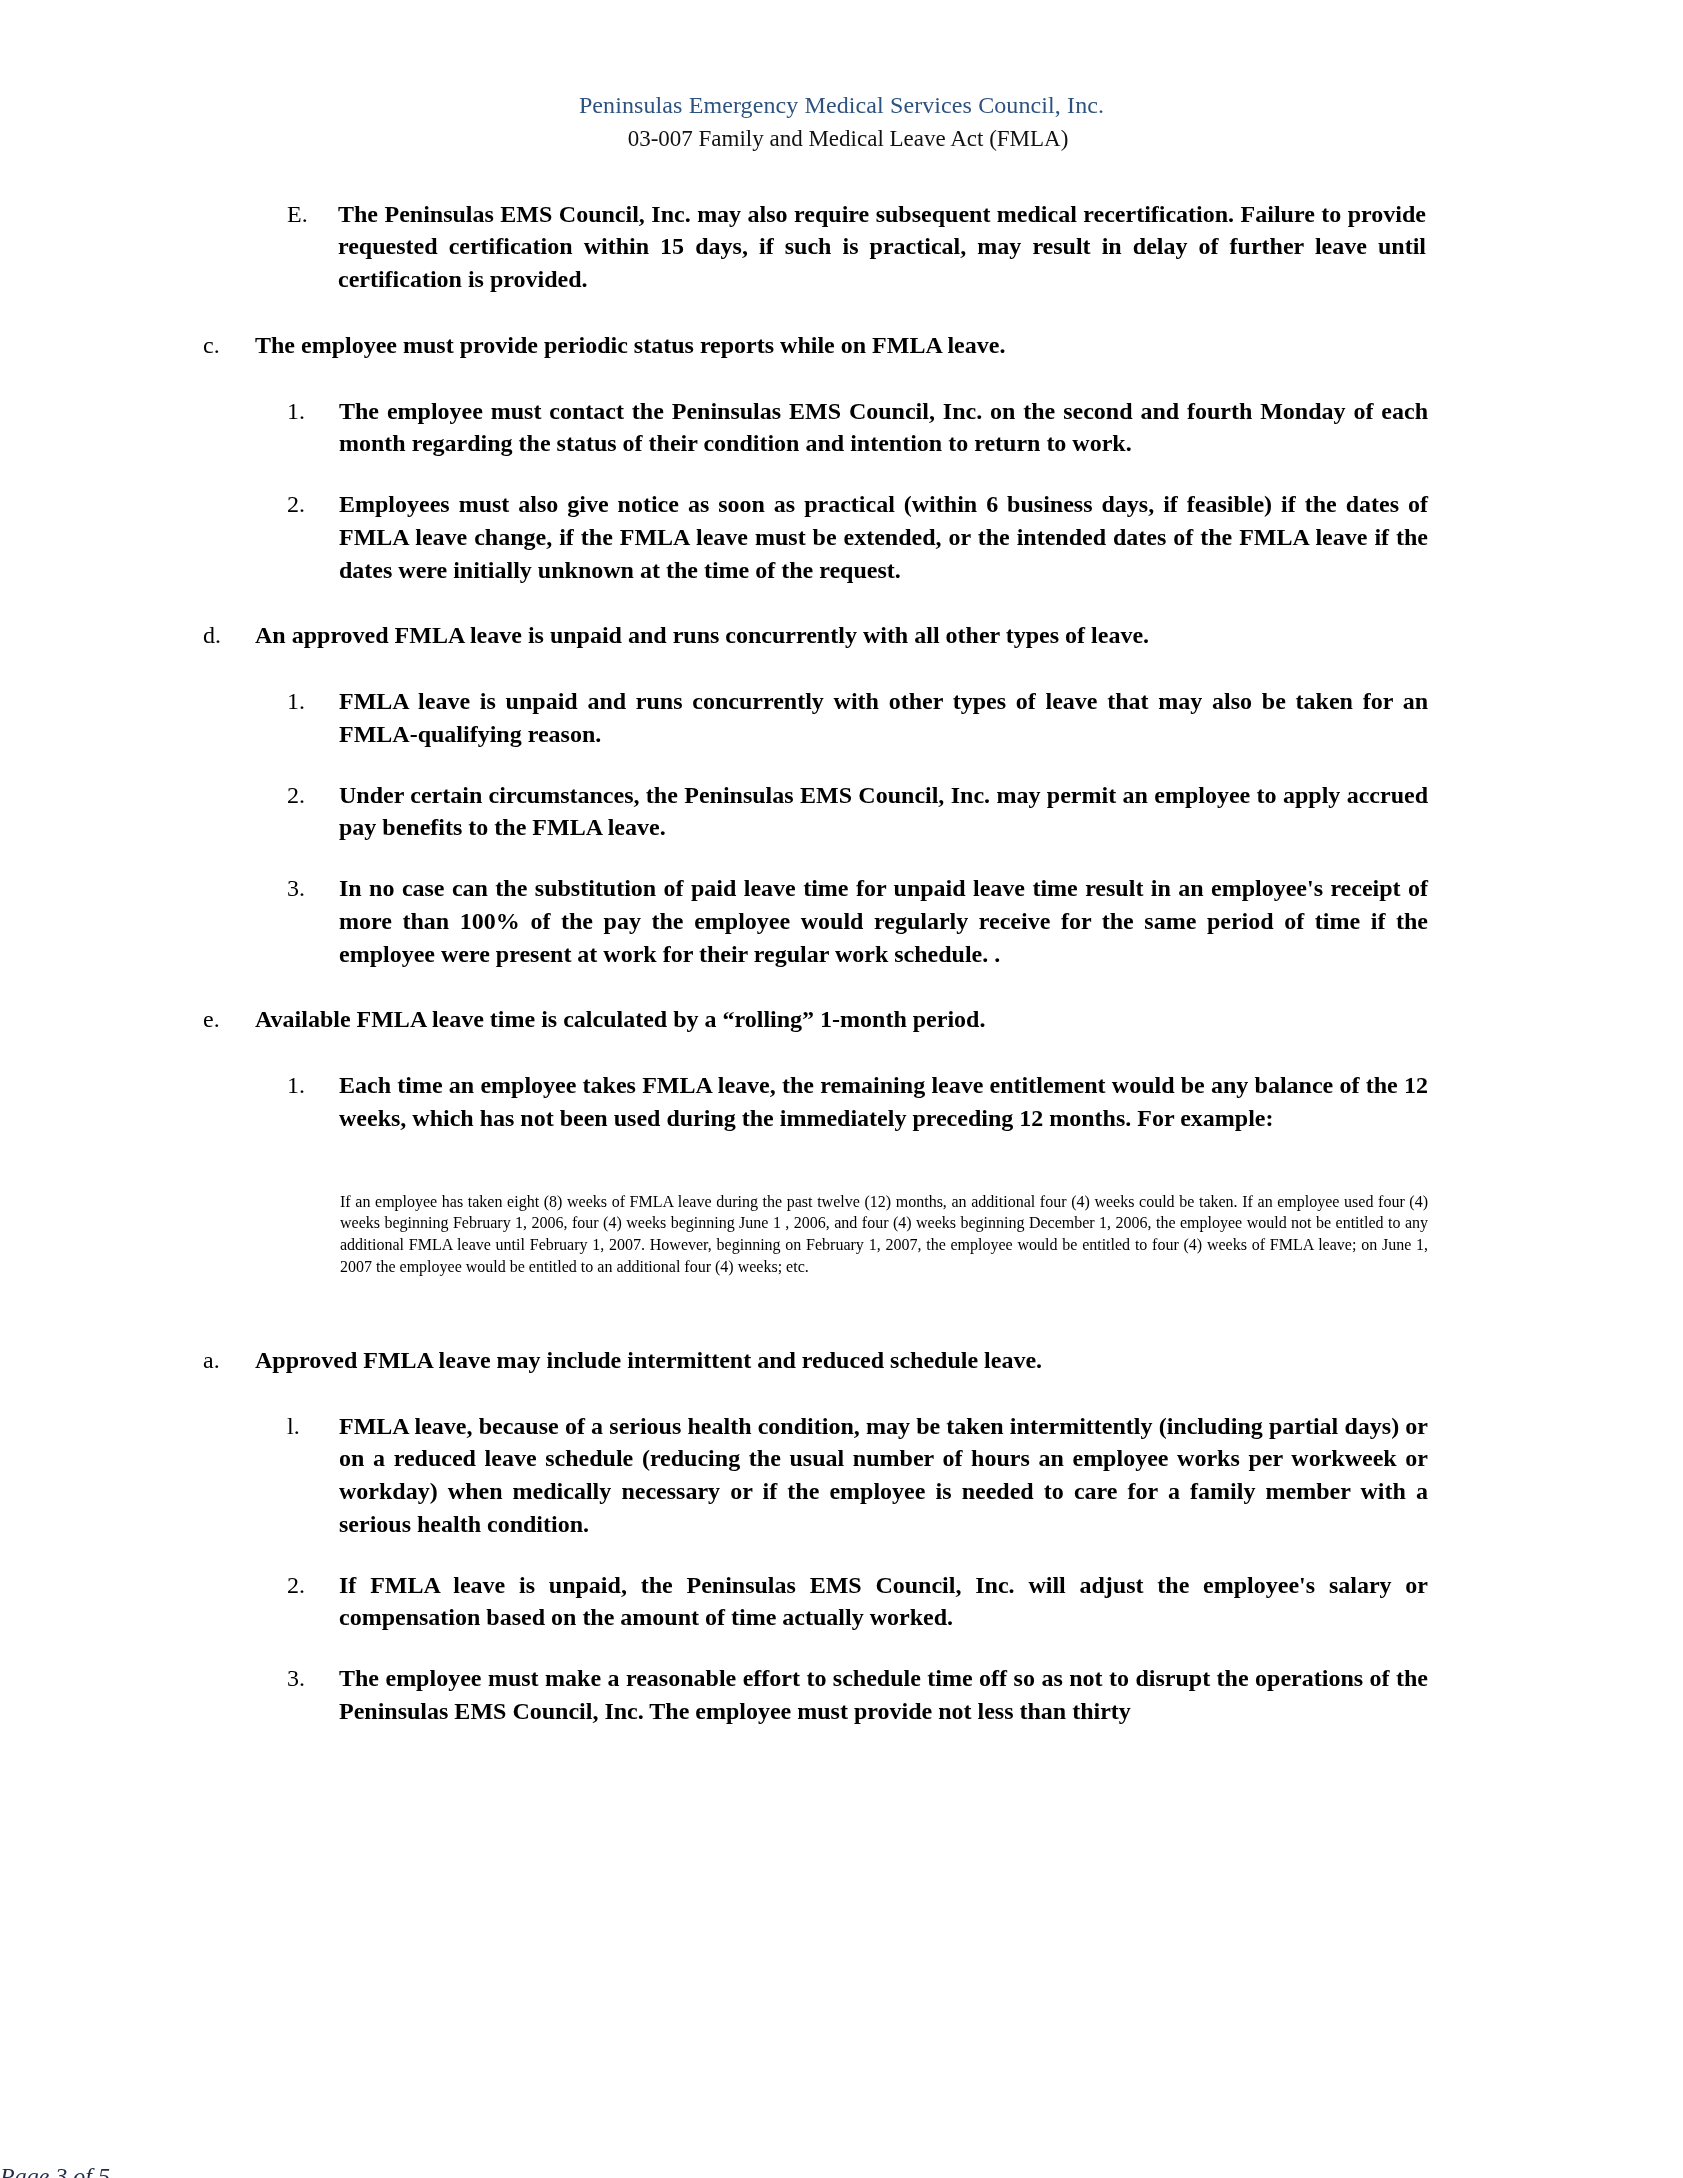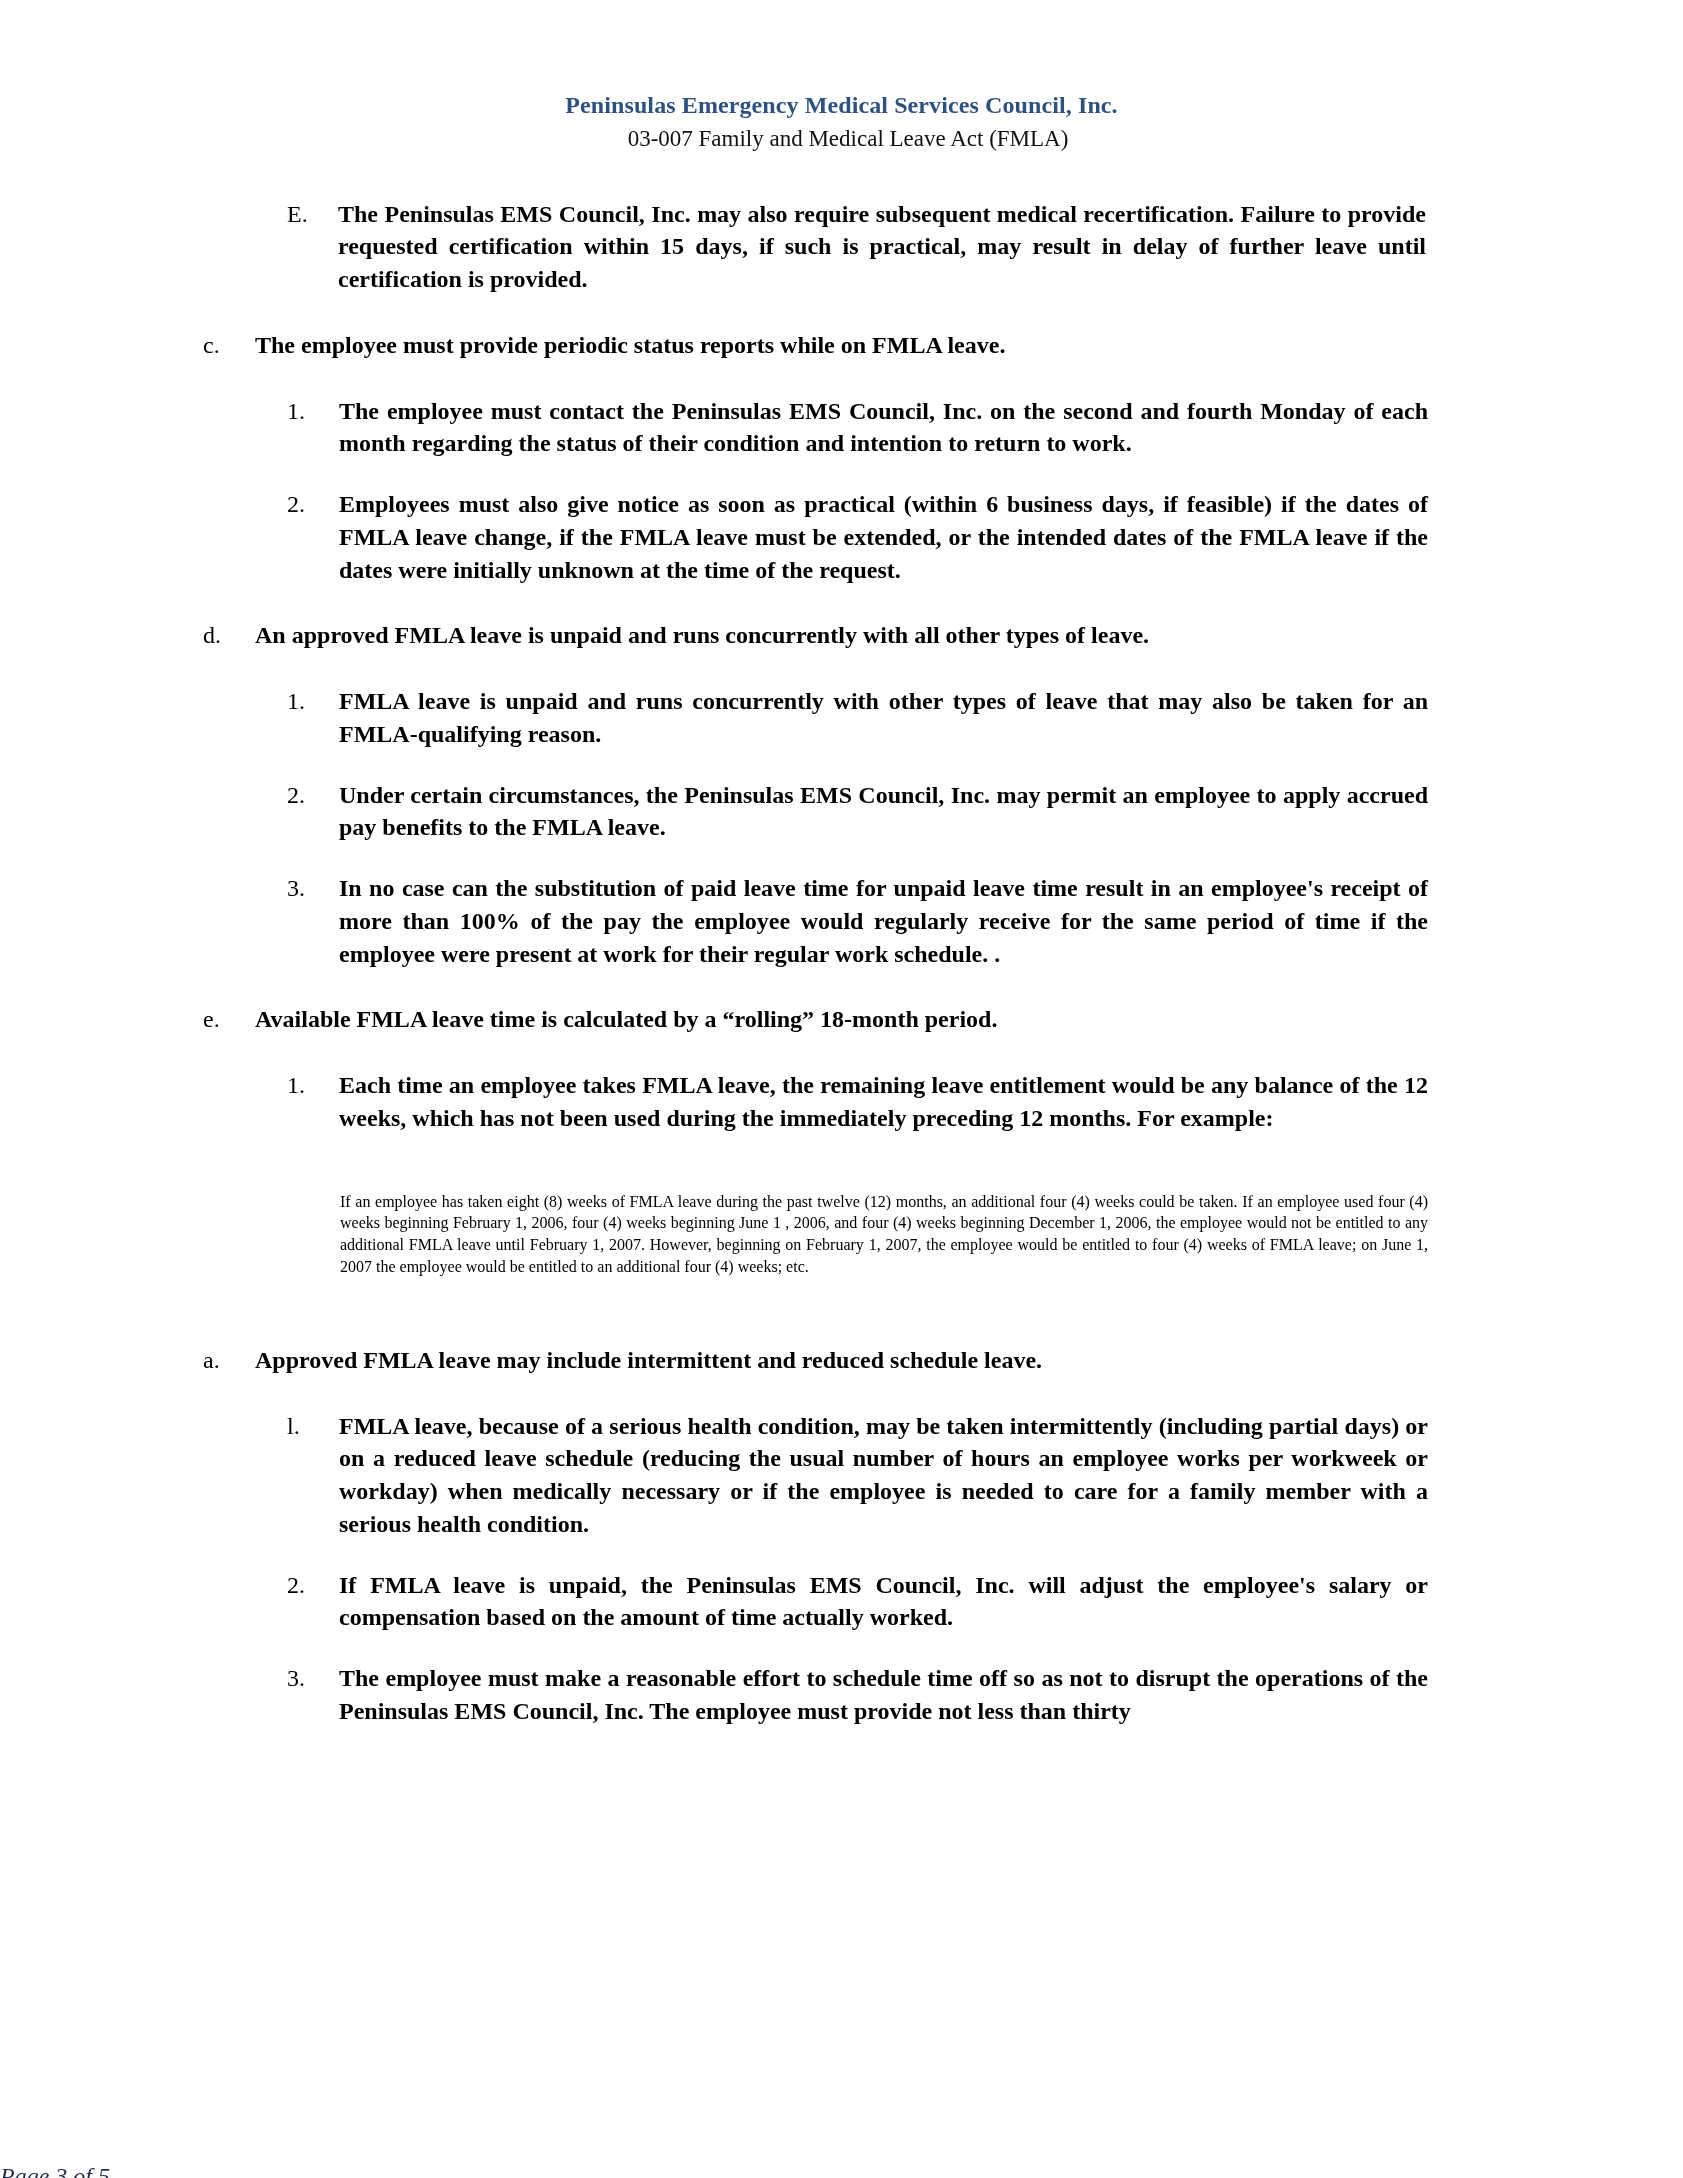--- a/index.html
+++ b/index.html
@@ -22,21 +22,21 @@
     box-sizing: border-box;
     padding: 0;
     background: #ffffff;
   }
   .header {
     text-align: center;
     margin-top: 91px;
   }
   .header-title {
     color: #2e5280;
-    font-weight: bold;
+    font-weight: normal;
     font-size: 24px;
     letter-spacing: 0.1px;
     line-height: 1.2;
   }
   .header-sub {
     color: #111111;
     font-size: 23px;
     line-height: 1.25;
     margin-top: 5px;
     margin-left: 13px;
@@ -180,21 +180,21 @@
 
     <div class="item lvl-num">
       <span class="marker">3.</span>
       <span class="text">In no case can the substitution of paid leave time for unpaid leave time result in an employee's receipt of more than 100% of the pay the employee would regularly receive for the same period of time if the employee were present at work for their regular work schedule. .</span>
     </div>
 
     <div class="gap-lg"></div>
 
     <div class="item lvl-alpha">
       <span class="marker">e.</span>
-      <span class="text last-left">Available FMLA leave time is calculated by a “rolling” 18-month period.</span>
+      <span class="text last-left">Available FMLA leave time is calculated by a “rolling” 1-month period.</span>
     </div>
 
     <div class="gap-lg"></div>
 
     <div class="item lvl-num">
       <span class="marker">1.</span>
       <span class="text">Each time an employee takes FMLA leave, the remaining leave entitlement would be any balance of the 12 weeks, which has not been used during the immediately preceding 12 months. For example:</span>
     </div>
 
     <div class="gap-md"></div>

